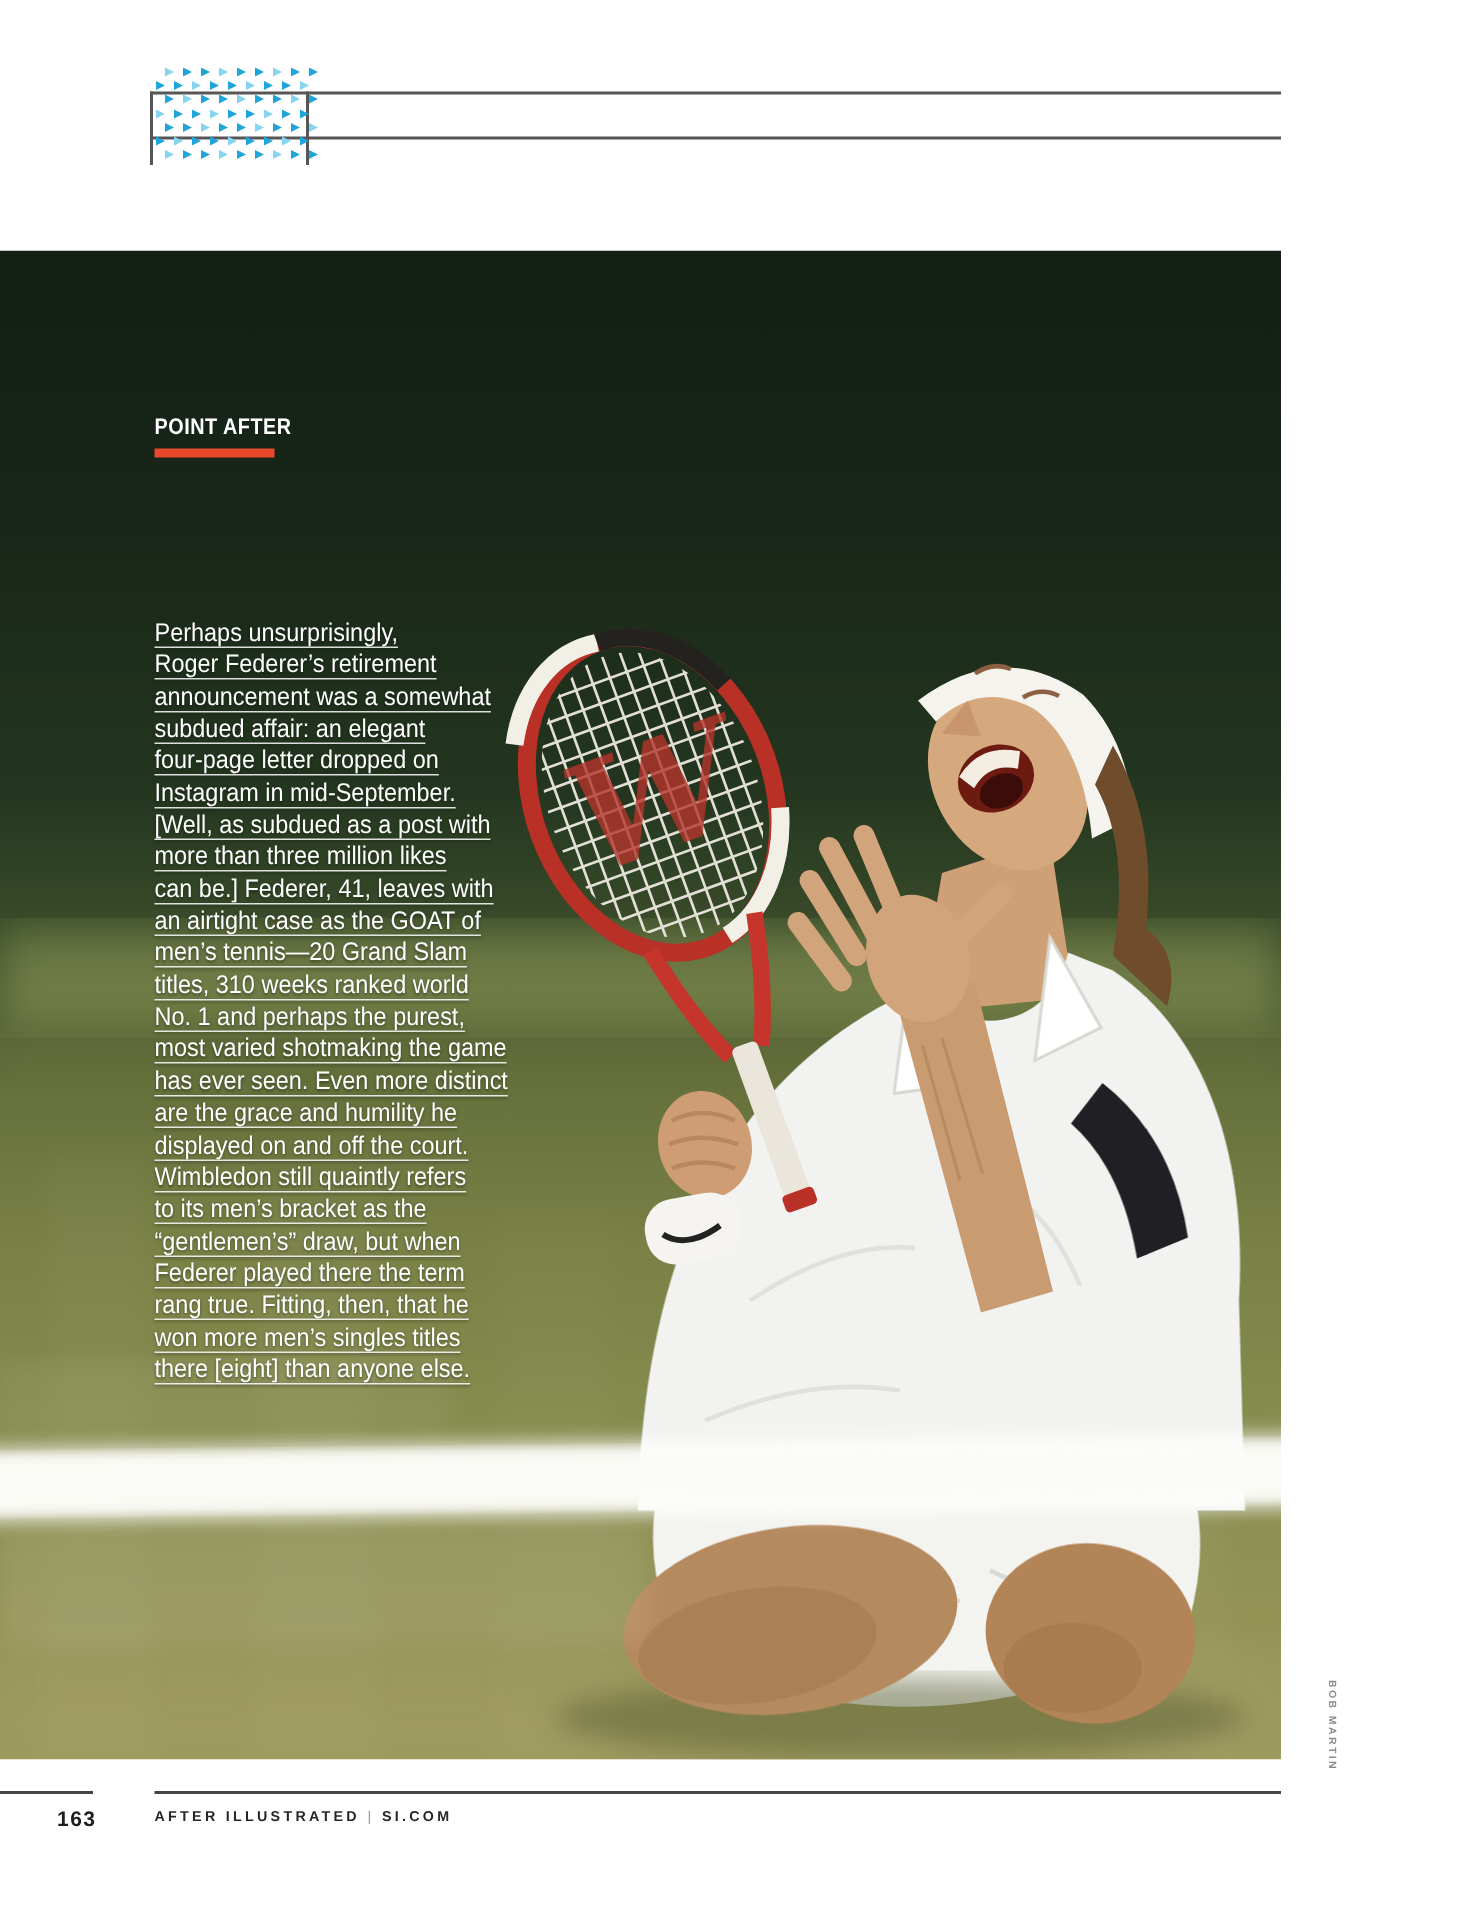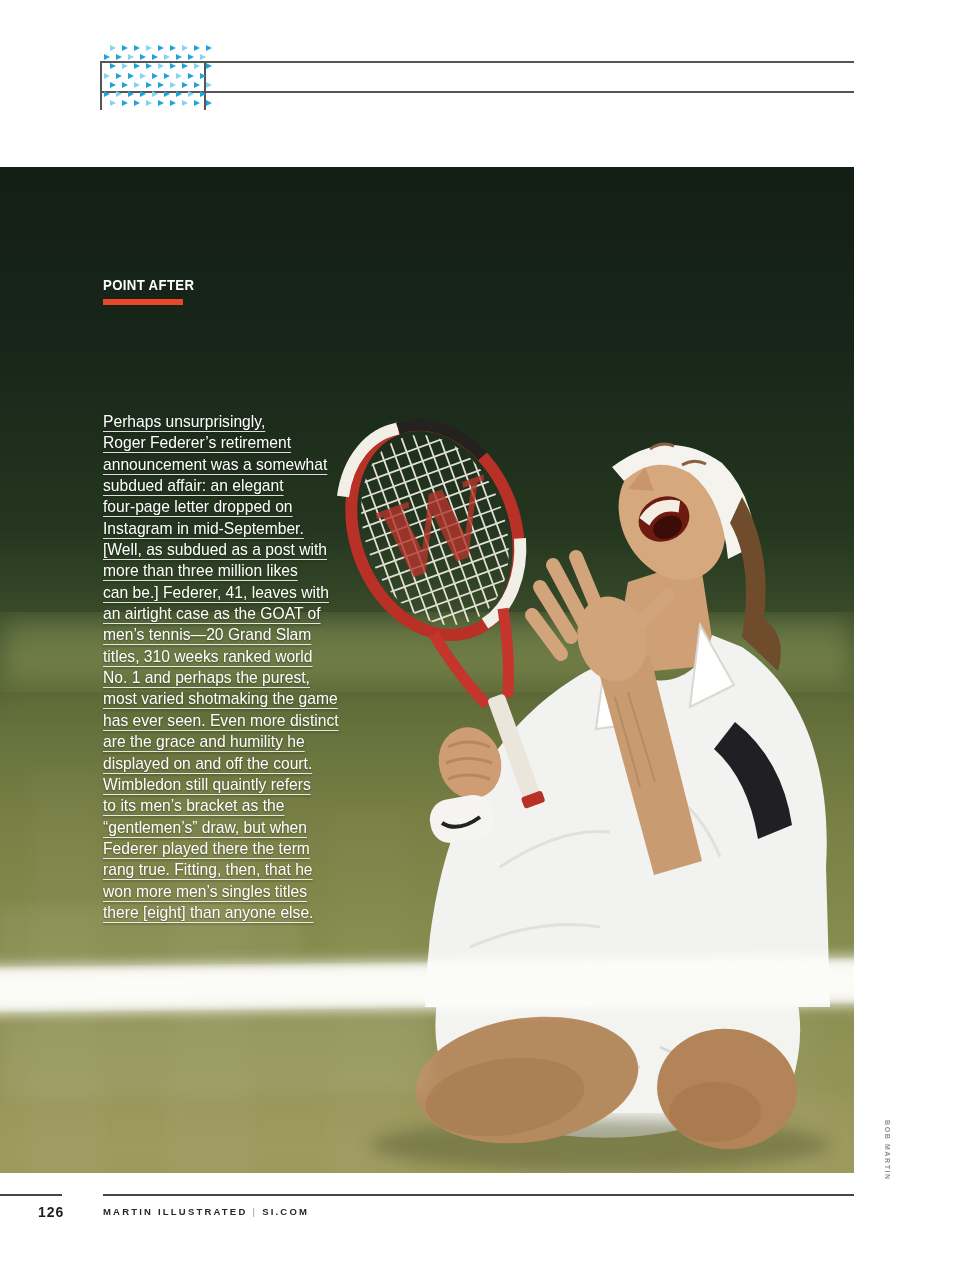--- a/index.html
+++ b/index.html
@@ -275,18 +275,18 @@
       <div class="bl"><span>to its men’s bracket as the</span></div>
       <div class="bl"><span>“gentlemen’s” draw, but when</span></div>
       <div class="bl"><span>Federer played there the term</span></div>
       <div class="bl"><span>rang true. Fitting, then, that he</span></div>
       <div class="bl"><span>won more men’s singles titles</span></div>
       <div class="bl"><span>there [eight] than anyone else.</span></div>
     </div>
 
   <div id="footer-rule-left"></div>
   <div id="footer-rule-main"></div>
-  <div id="page-number">126</div>
+  <div id="page-number">163</div>
   <div id="footer-brand">
-    <span>MARTIN ILLUSTRATED</span><span class="div">|</span><span>SI.COM</span>
+    <span>AFTER ILLUSTRATED</span><span class="div">|</span><span>SI.COM</span>
   </div>
   <div id="photo-credit">BOB MARTIN</div>
 </div>
 
 </body></html>

